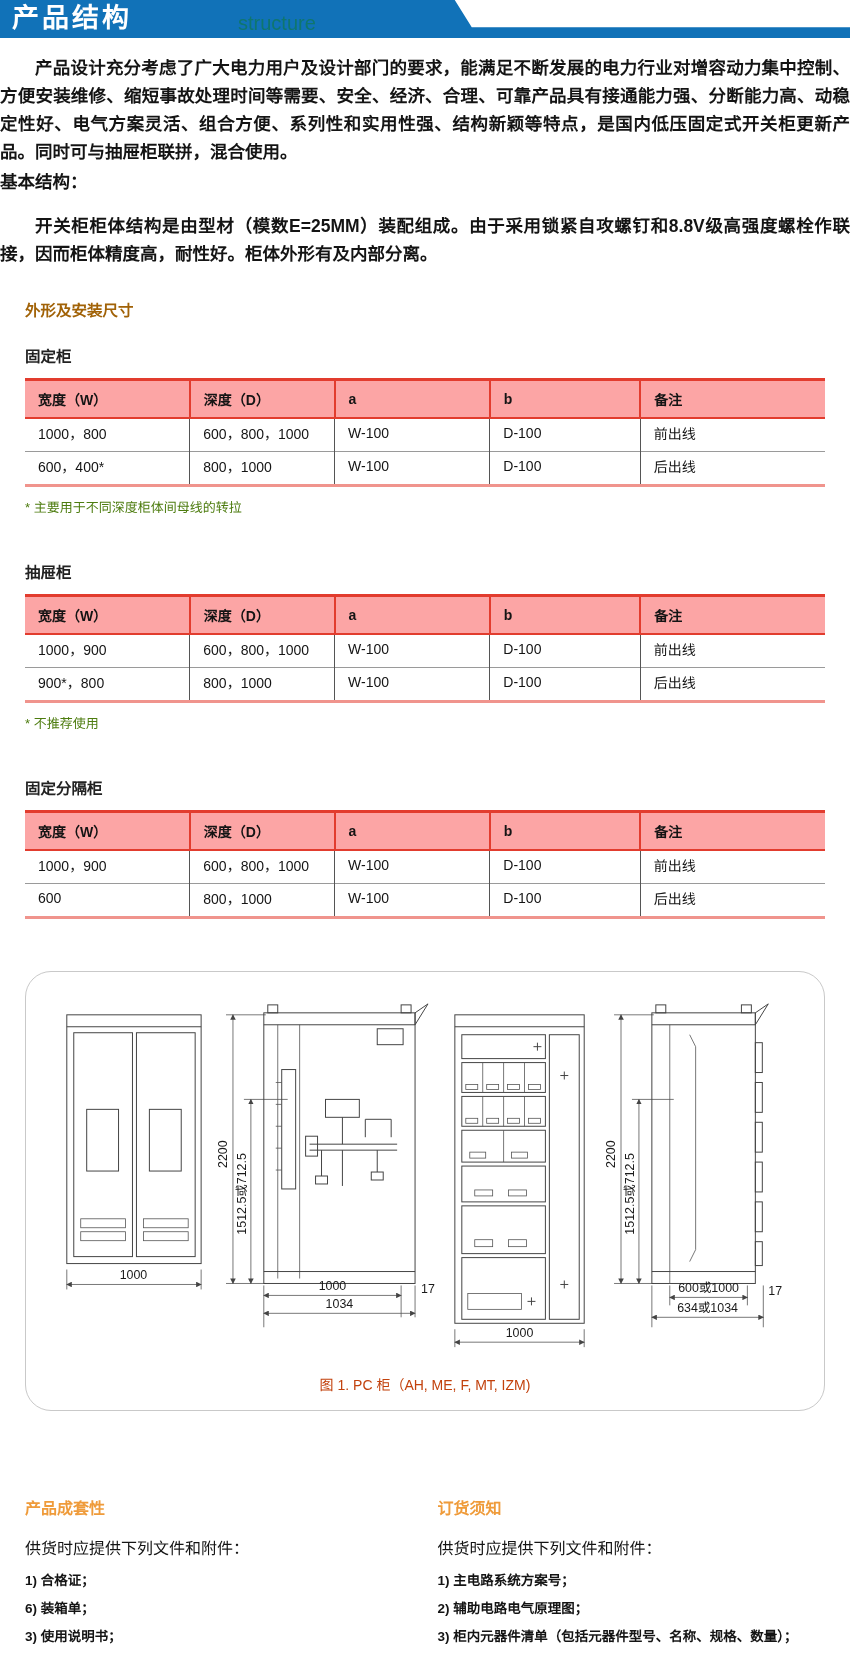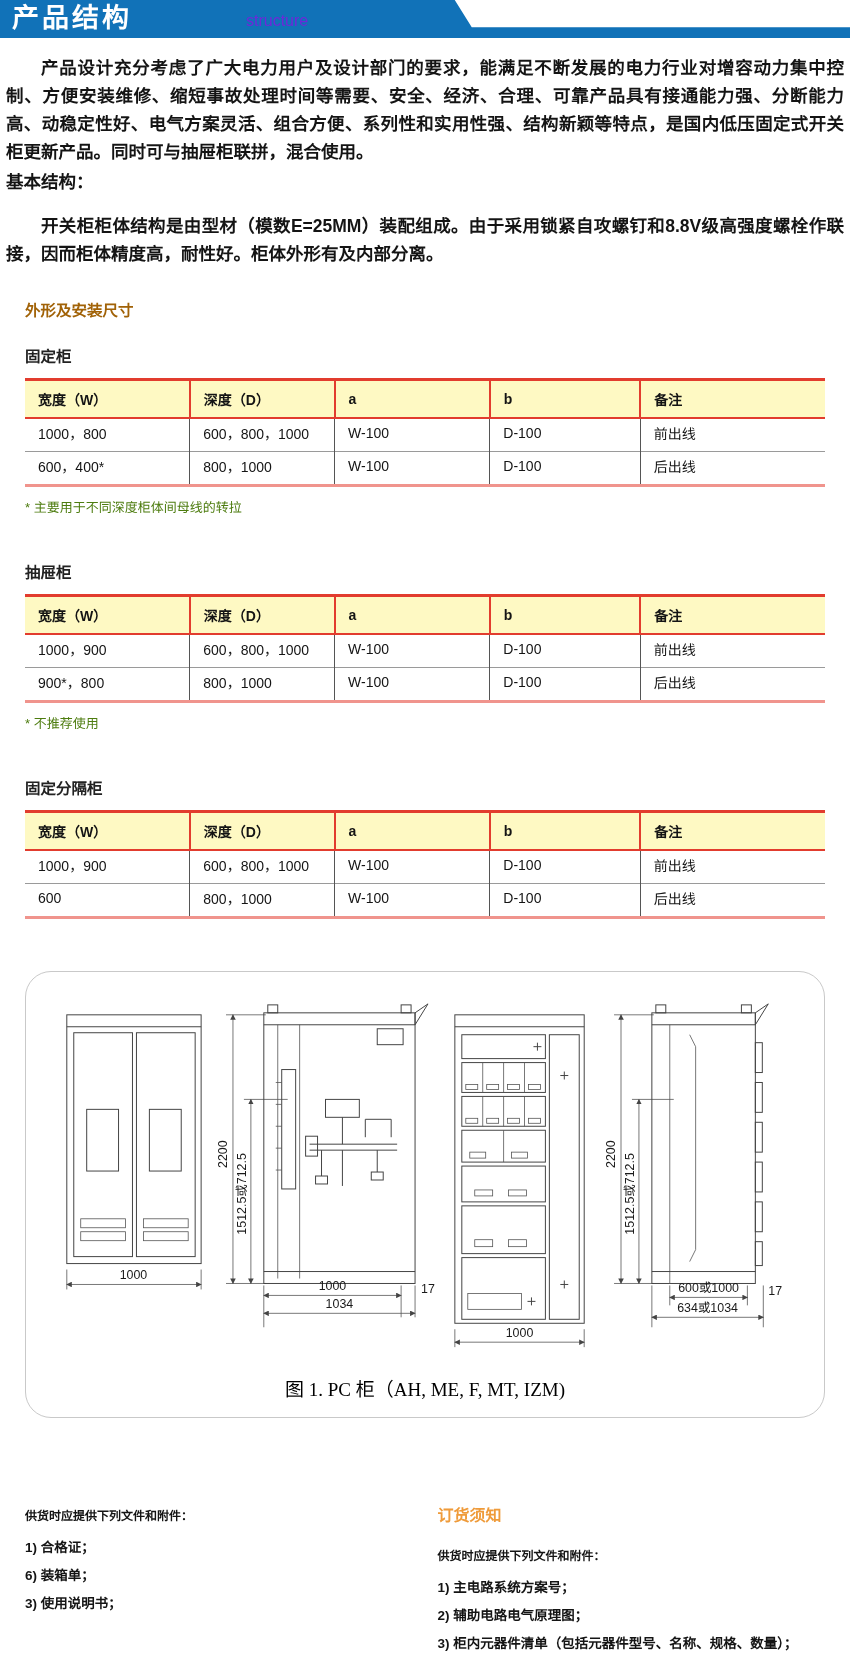--- a/index.html
+++ b/index.html
@@ -8,52 +8,52 @@
     font-family:"Liberation Sans","DejaVu Sans",sans-serif;
     position:relative;overflow:hidden;
   }
   
   .banner{position:relative;height:40px;}
   .banner-shape{position:absolute;left:0;top:0;width:100%;height:100%;
     background:#1172b8;
     clip-path:polygon(0 0,53.5% 0,55.5% 68%,100% 68%,100% 95%,0 95%);}
   .banner-title{position:absolute;left:12px;top:1px;color:#fff;font-size:27px;
     font-weight:bold;letter-spacing:3px;line-height:34px;}
-  .banner-sub{position:absolute;left:238px;top:12px;color:#6d28d9;font-size:16px;margin-left:8px;}
-  
-  .intro-wrap{padding:0 6px;}
+  .banner-sub{position:absolute;left:238px;top:12px;color:#0f766e;font-size:20px;}
+  
+  .intro-wrap{padding:0 0;}
   .para{font-size:17.5px;font-weight:bold;line-height:28px;text-align:justify;
     margin:14px 0 0;text-indent:2em;}
   .para.no-indent{text-indent:0;margin:2px 0 0;}
   
   .dim-wrap{padding:0 25px;}
   .section-heading{color:#a16207;font-size:15.5px;font-weight:bold;margin:30px 0 0;}
   .table-title{font-size:15.5px;font-weight:bold;margin:24px 0 12px;color:#222;}
   table.dim{width:100%;border-collapse:collapse;font-size:14px;
     border-top:3px solid #e23c2e;border-bottom:3px solid #f0948d;}
-  table.dim th{background:#fef9c3;text-align:left;font-weight:bold;
+  table.dim th{background:#fca5a5;text-align:left;font-weight:bold;
     padding:8px 10px 8px 13px;border-bottom:2px solid #e23c2e;}
   table.dim th:not(:first-child){border-left:2px solid #e23c2e;}
   table.dim td{padding:4px 10px 8px 13px;border-top:1px solid #9a9a9a;}
   table.dim td:not(:first-child){border-left:1px solid #555;}
   .footnote{font-size:13px;margin:10px 0 0;color:#4d7c0f;}
   .gap-lg{margin-top:44px;}
   
   .figure-panel{margin:52px 25px 0;border:1px solid #c9c9c9;border-radius:26px;
     padding:22px 0 16px;}
   .figure-panel svg{display:block;margin:0 auto;}
   svg .ln{fill:none;stroke:#444;stroke-width:1;}
   svg .thin{fill:none;stroke:#555;stroke-width:0.8;}
   svg text{font-size:12.5px;fill:#1a1a1a;}
-  .figure-caption{text-align:center;font-size:19px;margin-top:10px;color:#000000;font-family:Liberation Serif, serif;}
+  .figure-caption{text-align:center;font-size:14px;margin-top:10px;color:#c2410c;}
   
   .bottom-cols{display:flex;margin-top:84px;padding:0 0 40px 25px;}
   .col{flex:1;min-width:0;padding-right:10px;}
   .col-heading{color:#ef9b3a;font-size:16px;font-weight:bold;margin:0 0 16px;}
-  .col .lead{font-size:12px;font-weight:bold;margin:0 0 4px;line-height:28px;}
+  .col .lead{font-size:16px;font-weight:normal;margin:0 0 4px;line-height:28px;}
   .list-item{font-size:13.5px;font-weight:bold;line-height:28px;}
 </style>
 </head>
 <body>
 
 <div class="banner">
   <div class="banner-shape"></div>
   <div class="banner-title">产品结构</div>
   <div class="banner-sub">structure</div>
 </div>
@@ -332,20 +332,21 @@
       <text x="745" y="302">17</text>
       <line class="thin" x1="628" y1="324" x2="740" y2="324" marker-start="url(#arr)" marker-end="url(#arr)"></line>
       <text x="684" y="319" text-anchor="middle">634或1034</text>
     </g>
   </svg>
   <div class="figure-caption">图 1. PC 柜（AH, ME, F, MT, IZM)</div>
 </div>
 
 <div class="bottom-cols">
   <div class="col">
+    <div class="col-heading">产品成套性</div>
     <p class="lead">供货时应提供下列文件和附件：</p>
     <div class="list-item">1) 合格证；</div>
     <div class="list-item">6) 装箱单；</div>
     <div class="list-item">3) 使用说明书；</div>
 
   </div>
   <div class="col">
     <div class="col-heading">订货须知</div>
     <p class="lead">供货时应提供下列文件和附件：</p>
     <div class="list-item">1) 主电路系统方案号；</div>

